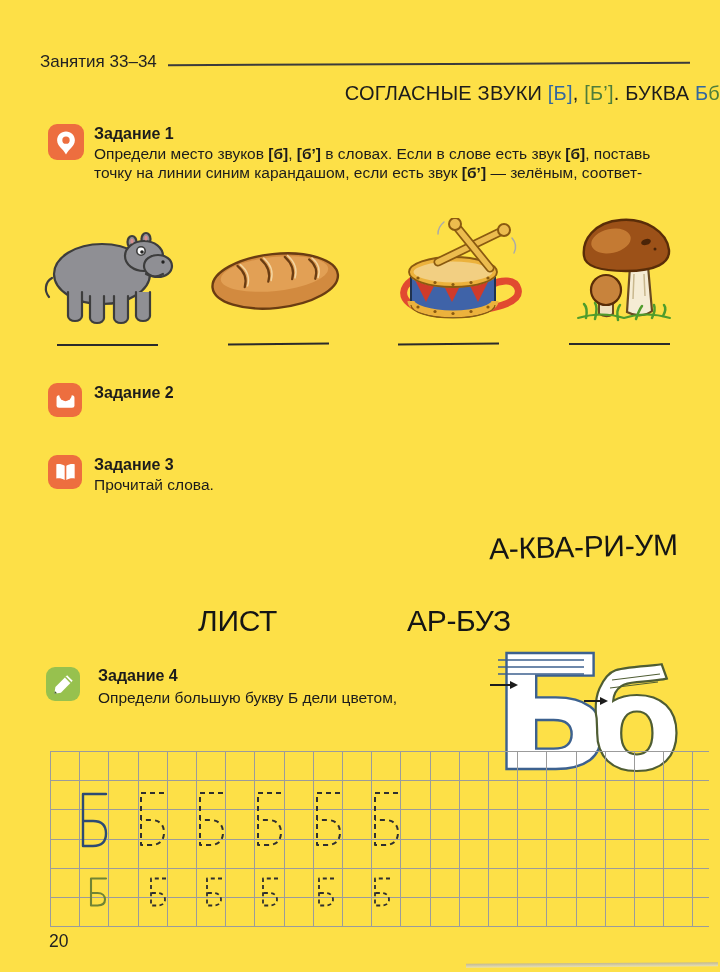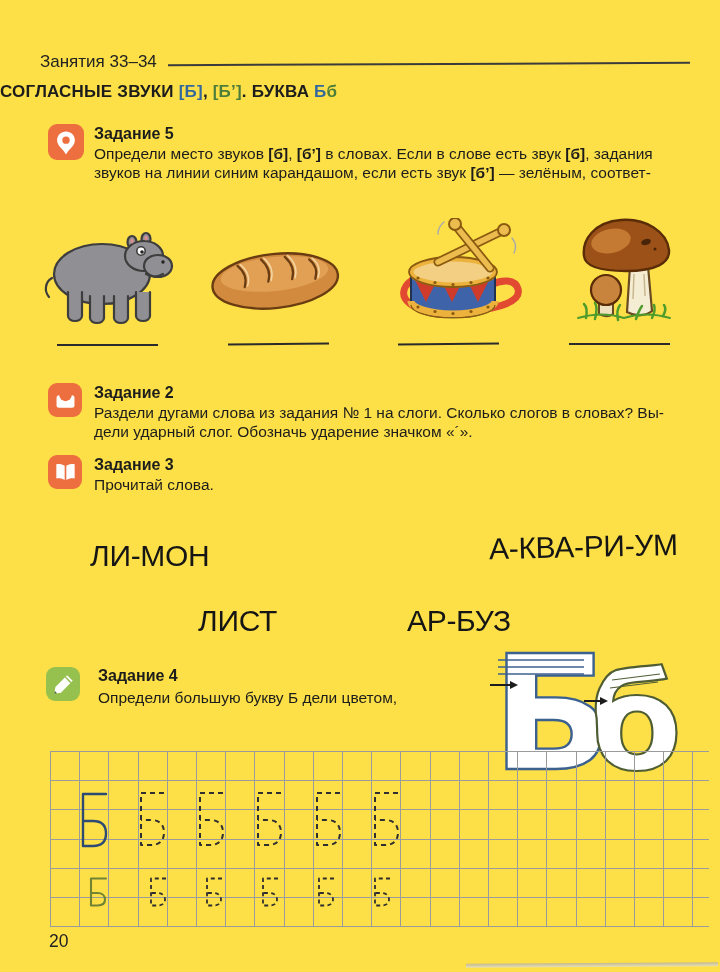--- a/index.html
+++ b/index.html
@@ -2,21 +2,21 @@
 <html><head>
 <meta charset="utf-8">
 <style>
   html,body{margin:0;padding:0;background:#ffffff;}
   .page{position:relative;width:720px;height:972px;background:#fde047;overflow:hidden;
         font-family:"Liberation Sans",sans-serif;color:#1c1c1c;}
   .abs{position:absolute;}
   
   .lessons{font-size:17px;color:#222;}
   .header-rule{height:2px;background:#3b3b3b;transform:rotate(-0.25deg);}
-  .main-title{width:720px;text-align:left;font-size:17px;font-weight:bold;letter-spacing:0.2px;}
+  .main-title{width:720px;text-align:right;font-size:20px;font-weight:normal;letter-spacing:0.2px;}
   .snd-blue{color:#33689f;}
   .snd-green{color:#4e7d3a;}
   
   .task-icon{width:36px;height:36px;border-radius:9px;display:flex;align-items:center;justify-content:center;}
   .task-icon.orange{background:#ed6e3f;}
   .task-icon.green{background:#97c14e;}
   .task-label{font-size:16px;font-weight:bold;}
   .task-text{font-size:15.5px;line-height:19px;white-space:nowrap;}
   .task-text .b{font-weight:bold;}
   .t4-text{font-size:15.5px;line-height:22px;white-space:nowrap;}
@@ -40,24 +40,24 @@
   <div class="abs lessons" style="left:40px;top:52px;">Занятия 33–34</div>
   <div class="abs header-rule" style="left:168px;top:63px;width:522px;"></div>
 
   <div class="abs main-title" style="left:0;top:82px;"><span>СОГЛАСНЫЕ ЗВУКИ </span><span class="snd-blue">[Б]</span><span>, </span><span class="snd-green">[Б’]</span><span>. БУКВА </span><span class="snd-blue">Б</span><span class="snd-green">б</span></div>
 
   <div class="abs task-icon orange" style="left:48px;top:124px;">
     <svg width="26" height="26" viewBox="0 0 24 24">
       <path fill="#ffffff" fill-rule="evenodd" d="M12,2.2 C7.4,2.2 3.8,5.8 3.8,10.3 C3.8,13.6 5.8,16 8.2,18.5 C9.7,20.1 11.2,21.9 12,23.6 C12.8,21.9 14.3,20.1 15.8,18.5 C18.2,16 20.2,13.6 20.2,10.3 C20.2,5.8 16.6,2.2 12,2.2 Z M12,6.9 a3.4,3.4 0 1 0 0,6.8 a3.4,3.4 0 1 0 0,-6.8 Z"></path>
     </svg>
   </div>
-  <div class="abs task-label" style="left:94px;top:125px;">Задание 5</div>
+  <div class="abs task-label" style="left:94px;top:125px;">Задание 1</div>
   <div class="abs task-text" style="left:94px;top:144px;">
-    <div><span>Определи место звуков </span><span class="b">[б]</span><span>, </span><span class="b">[б’]</span><span> в словах. Если в слове есть звук </span><span class="b">[б]</span><span>, задания</span></div>
-    <div><span>звуков на линии синим карандашом, если есть звук </span><span class="b">[б’]</span><span> — зелёным, соответ-</span></div>
+    <div><span>Определи место звуков </span><span class="b">[б]</span><span>, </span><span class="b">[б’]</span><span> в словах. Если в слове есть звук </span><span class="b">[б]</span><span>, поставь</span></div>
+    <div><span>точку на линии синим карандашом, если есть звук </span><span class="b">[б’]</span><span> — зелёным, соответ-</span></div>
   </div>
 
   <svg class="abs" style="left:42px;top:222px;" width="132" height="110" viewBox="0 0 132 110">
     <g stroke="#3d3d3d" stroke-width="2.2" stroke-linejoin="round" stroke-linecap="round">
       <path d="M10,56 C3,60 2,69 7,75" fill="none"></path>
       <ellipse cx="60" cy="52" rx="48" ry="30" fill="#8f8f94"></ellipse>
       <path d="M26,70 v24 a7,5 0 0 0 14,0 v-24" fill="#8f8f94"></path>
       <path d="M48,74 v22 a7,5 0 0 0 14,0 v-22" fill="#8f8f94"></path>
       <path d="M72,74 v22 a7,5 0 0 0 14,0 v-22" fill="#8f8f94"></path>
       <path d="M94,70 v24 a7,5 0 0 0 14,0 v-24" fill="#8f8f94"></path>
@@ -152,35 +152,30 @@
   <div class="abs ans-line" style="left:398px;top:343px;transform:rotate(-0.5deg);"></div>
   <div class="abs ans-line" style="left:569px;top:343px;"></div>
 
   <div class="abs task-icon orange" style="left:48px;top:383px;width:34px;height:34px;">
     <svg width="25" height="25" viewBox="0 0 24 24">
       <rect x="3.4" y="7" width="17.2" height="12" rx="2.4" fill="#ffffff"></rect>
       <circle cx="12" cy="6.6" r="6" fill="#ed6e3f"></circle>
     </svg>
   </div>
   <div class="abs task-label" style="left:94px;top:384px;text-align:center;">Задание 2</div>
-  <div class="abs task-text" style="left:94px;top:403px;">
-    <div>Раздели дугами слова из задания № 1 на слоги. Сколько слогов в словах? Вы-</div>
-    <div>дели ударный слог. Обозначь ударение значком «´».</div>
-  </div>
 
   <div class="abs task-icon orange" style="left:48px;top:455px;width:34px;height:34px;">
     <svg width="25" height="25" viewBox="0 0 24 24">
       <path d="M11.2,5.4 C8.8,3.8 5.6,3.4 3.2,4 V17.8 C5.6,17.2 8.8,17.6 11.2,19.2 Z" fill="#ffffff"></path>
       <path d="M12.8,5.4 C15.2,3.8 18.4,3.4 20.8,4 V17.8 C18.4,17.2 15.2,17.6 12.8,19.2 Z" fill="#ffffff"></path>
     </svg>
   </div>
   <div class="abs task-label" style="left:94px;top:456px;">Задание 3</div>
   <div class="abs task-text" style="left:94px;top:475px;">Прочитай слова.</div>
 
-  <div class="abs word" style="left:90px;top:539px;">ЛИ-МОН</div>
   <div class="abs word" style="left:489px;top:530px;transform:rotate(-1.3deg);">А-КВА-РИ-УМ</div>
   <div class="abs word" style="left:198px;top:604px;">ЛИСТ</div>
   <div class="abs word" style="left:371px;top:604px;margin-left:36px;">АР-БУЗ</div>
 
   <div class="abs task-icon green" style="left:46px;top:667px;width:34px;height:34px;">
     <svg width="25" height="25" viewBox="0 0 24 24">
       <path d="M15.5,3.2 L20.8,8.5 L9.5,19.8 L3.2,20.8 L4.2,14.5 Z" fill="#ffffff"></path>
       <path d="M3.2,20.8 L5.8,20.4 L3.7,18.3 Z" fill="#3e5a1e"></path>
       <line x1="13.8" y1="4.9" x2="19.1" y2="10.2" stroke="#97c14e" stroke-width="1.4"></line>
     </svg>

